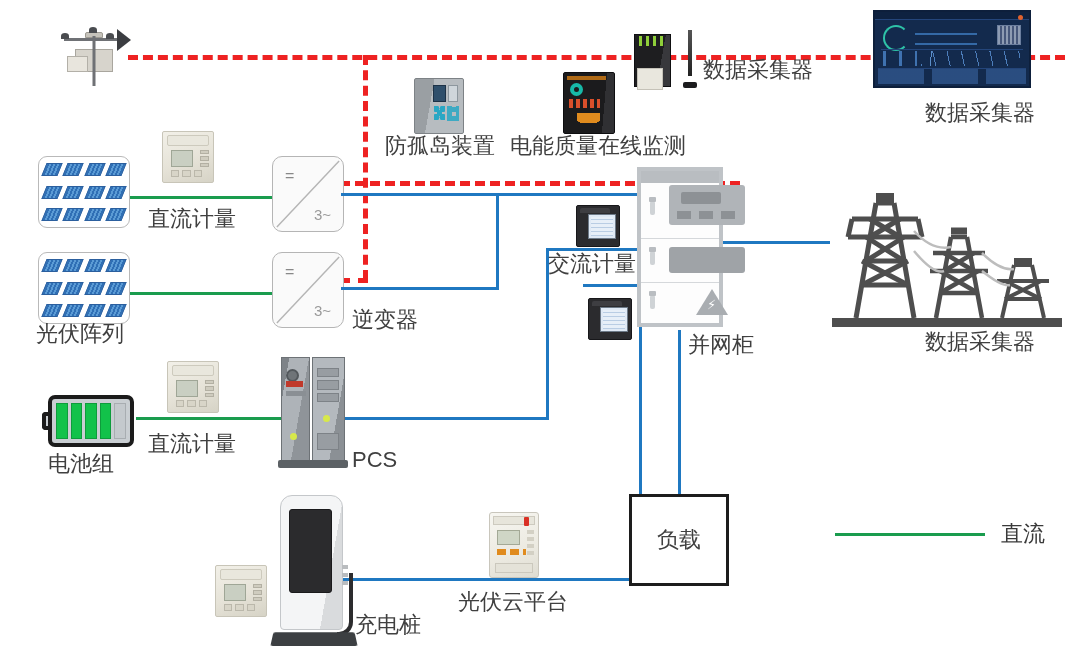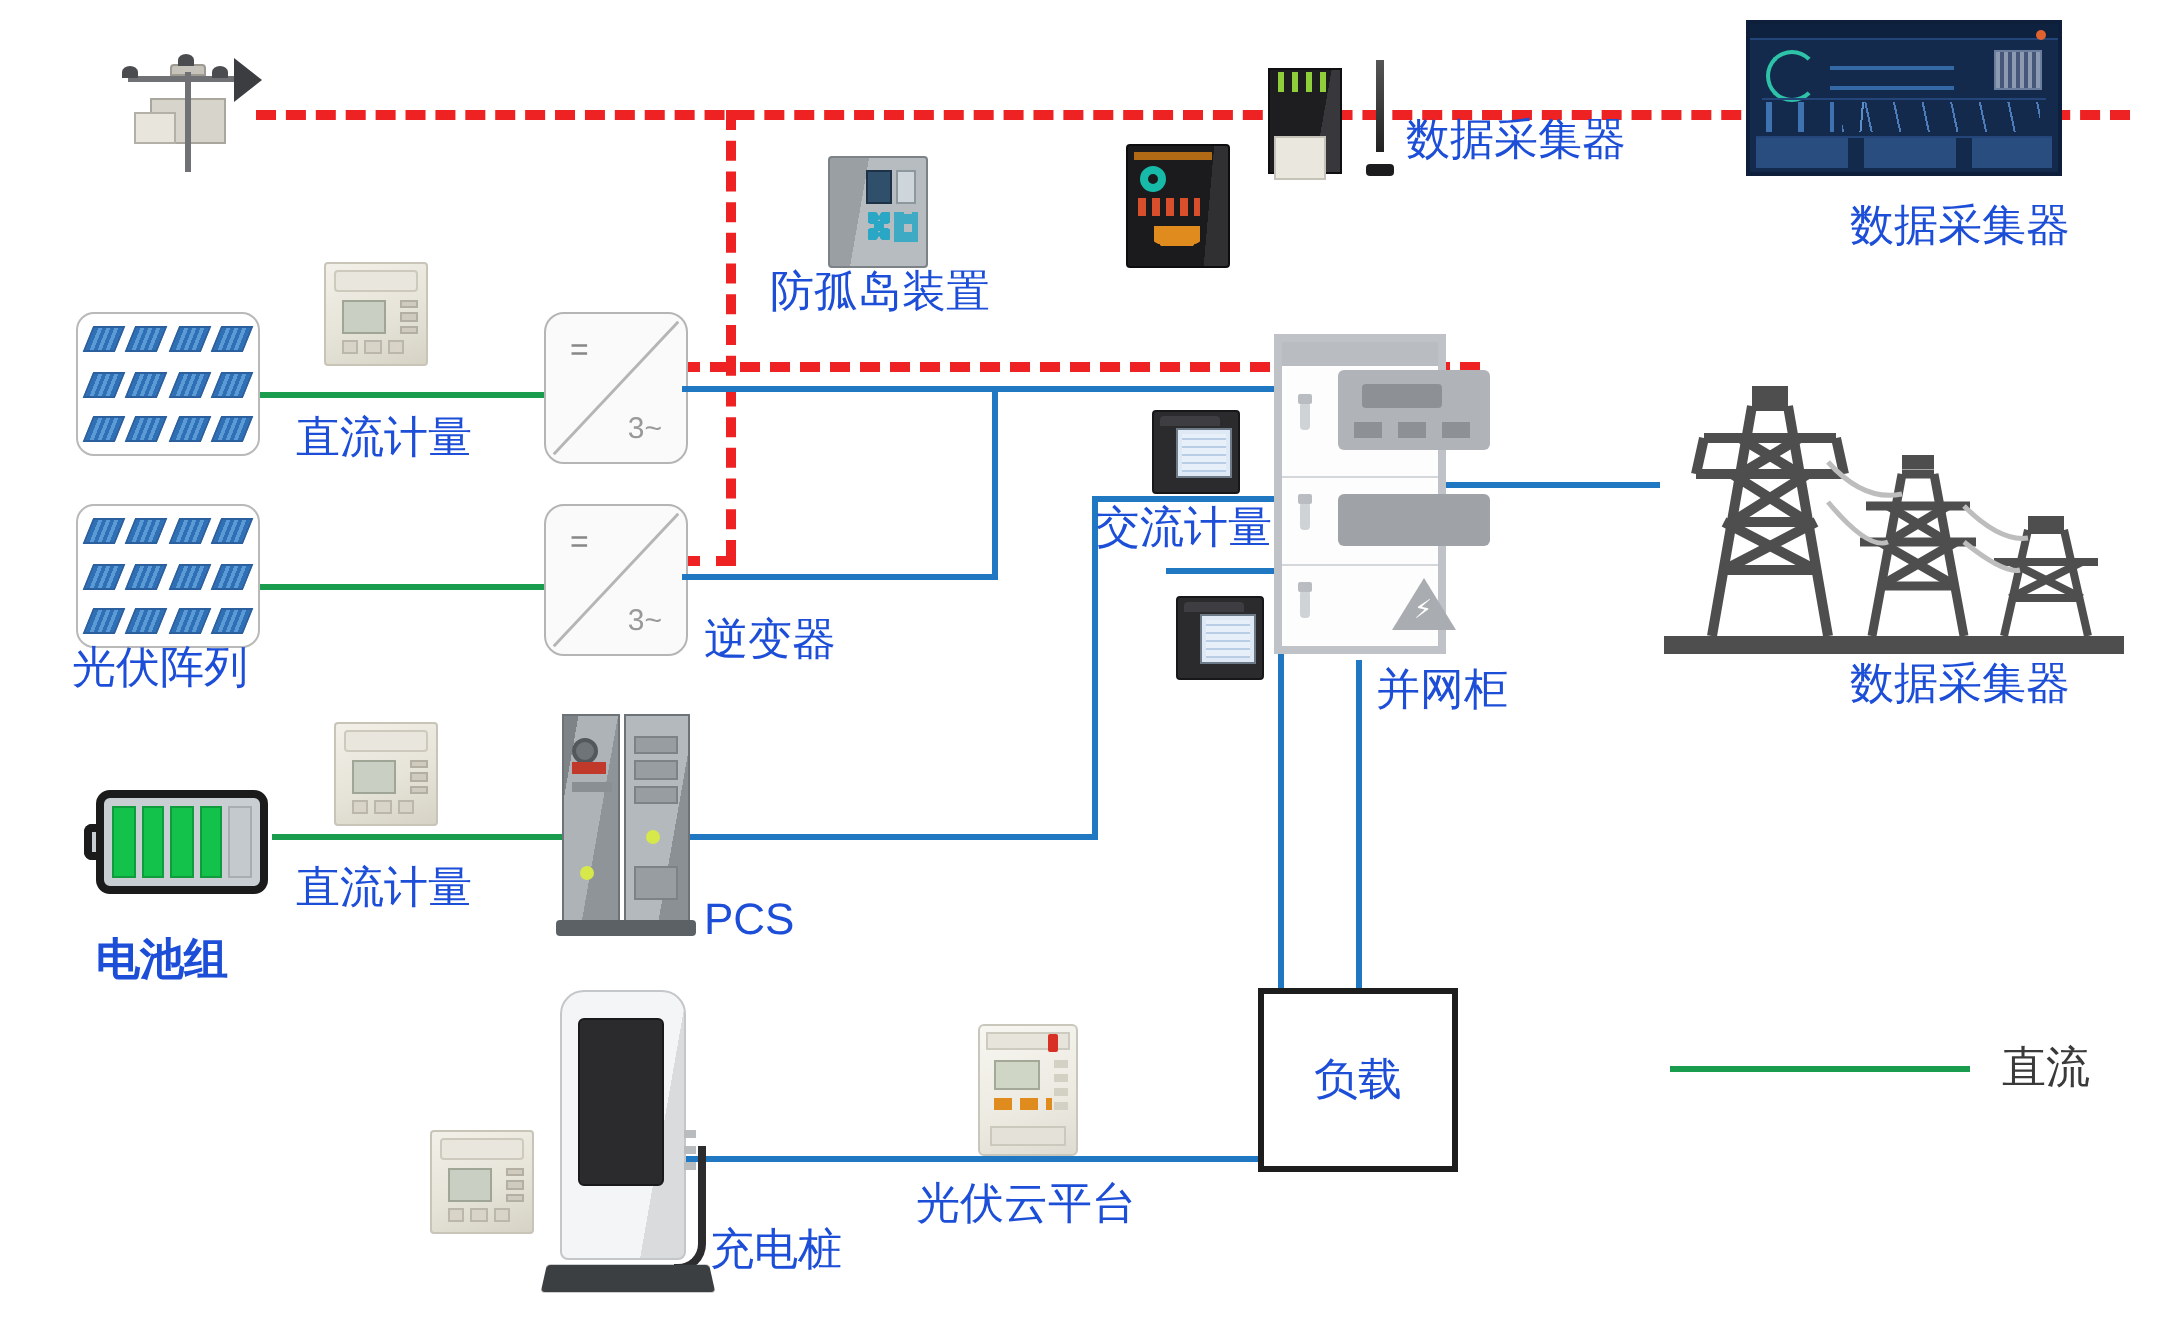--- a/index.html
+++ b/index.html
@@ -7,21 +7,21 @@
     width: 1080px; height: 668px;
     background: #ffffff;
     font-family: "Liberation Sans", "DejaVu Sans", sans-serif;
     overflow: hidden;
   }
   #stage { position: relative; width: 1080px; height: 668px; background: #fff; }
 
   
   .lbl {
     position: absolute;
-    color: #1d4ed8;
+    color: #404040;
     font-size: 21px;
     line-height: 1.1;
     white-space: nowrap;
     font-family: "Liberation Sans", "DejaVu Sans", sans-serif;
   }
   .lbl.lg { font-size: 22px; }
 
   
   .wire { position: absolute; }
   .h-green { background: #1a9c4e; height: 3px; }
@@ -496,20 +496,21 @@
     <div class="keys"></div>
   </div>
   <div class="lbl lg" style="left:385px; top:134px;">防孤岛装置</div>
 
   <div class="pqm dev" style="left:563px; top:72px; width:52px; height:62px;">
     <div class="bar"></div>
     <div class="ring"></div>
     <div class="digits"></div>
     <div class="dots"></div>
   </div>
+  <div class="lbl lg" style="left:510px; top:134px;">电能质量在线监测</div>
 
   <div class="dcol dev" style="left:634px; top:30px; width:66px; height:62px;">
     <div class="body"></div>
     <div class="leds"></div>
     <div class="tag"></div>
     <div class="ant"></div>
     <div class="antbase"></div>
   </div>
   <div class="lbl lg" style="left:703px; top:58px;">数据采集器</div>
 
@@ -587,21 +588,21 @@
   <div class="batt" style="left:42px; top:395px; width:92px; height:52px;">
     <div class="nub"></div>
     <div class="shell">
       <i class="cell"></i>
       <i class="cell"></i>
       <i class="cell"></i>
       <i class="cell"></i>
       <i class="cell empty"></i>
     </div>
   </div>
-  <div class="lbl lg" style="left:48px; top:468px;font-weight:bold;">电池组</div>
+  <div class="lbl lg" style="left:48px; top:452px;">电池组</div>
 
   <div class="din dev" style="left:167px; top:361px; width:52px; height:52px;">
     <div class="din-top"></div>
     <div class="din-screen"></div>
     <div class="din-keys">
         <i></i>
         <i></i>
         <i></i>
       </div>
     <div class="din-btns">

